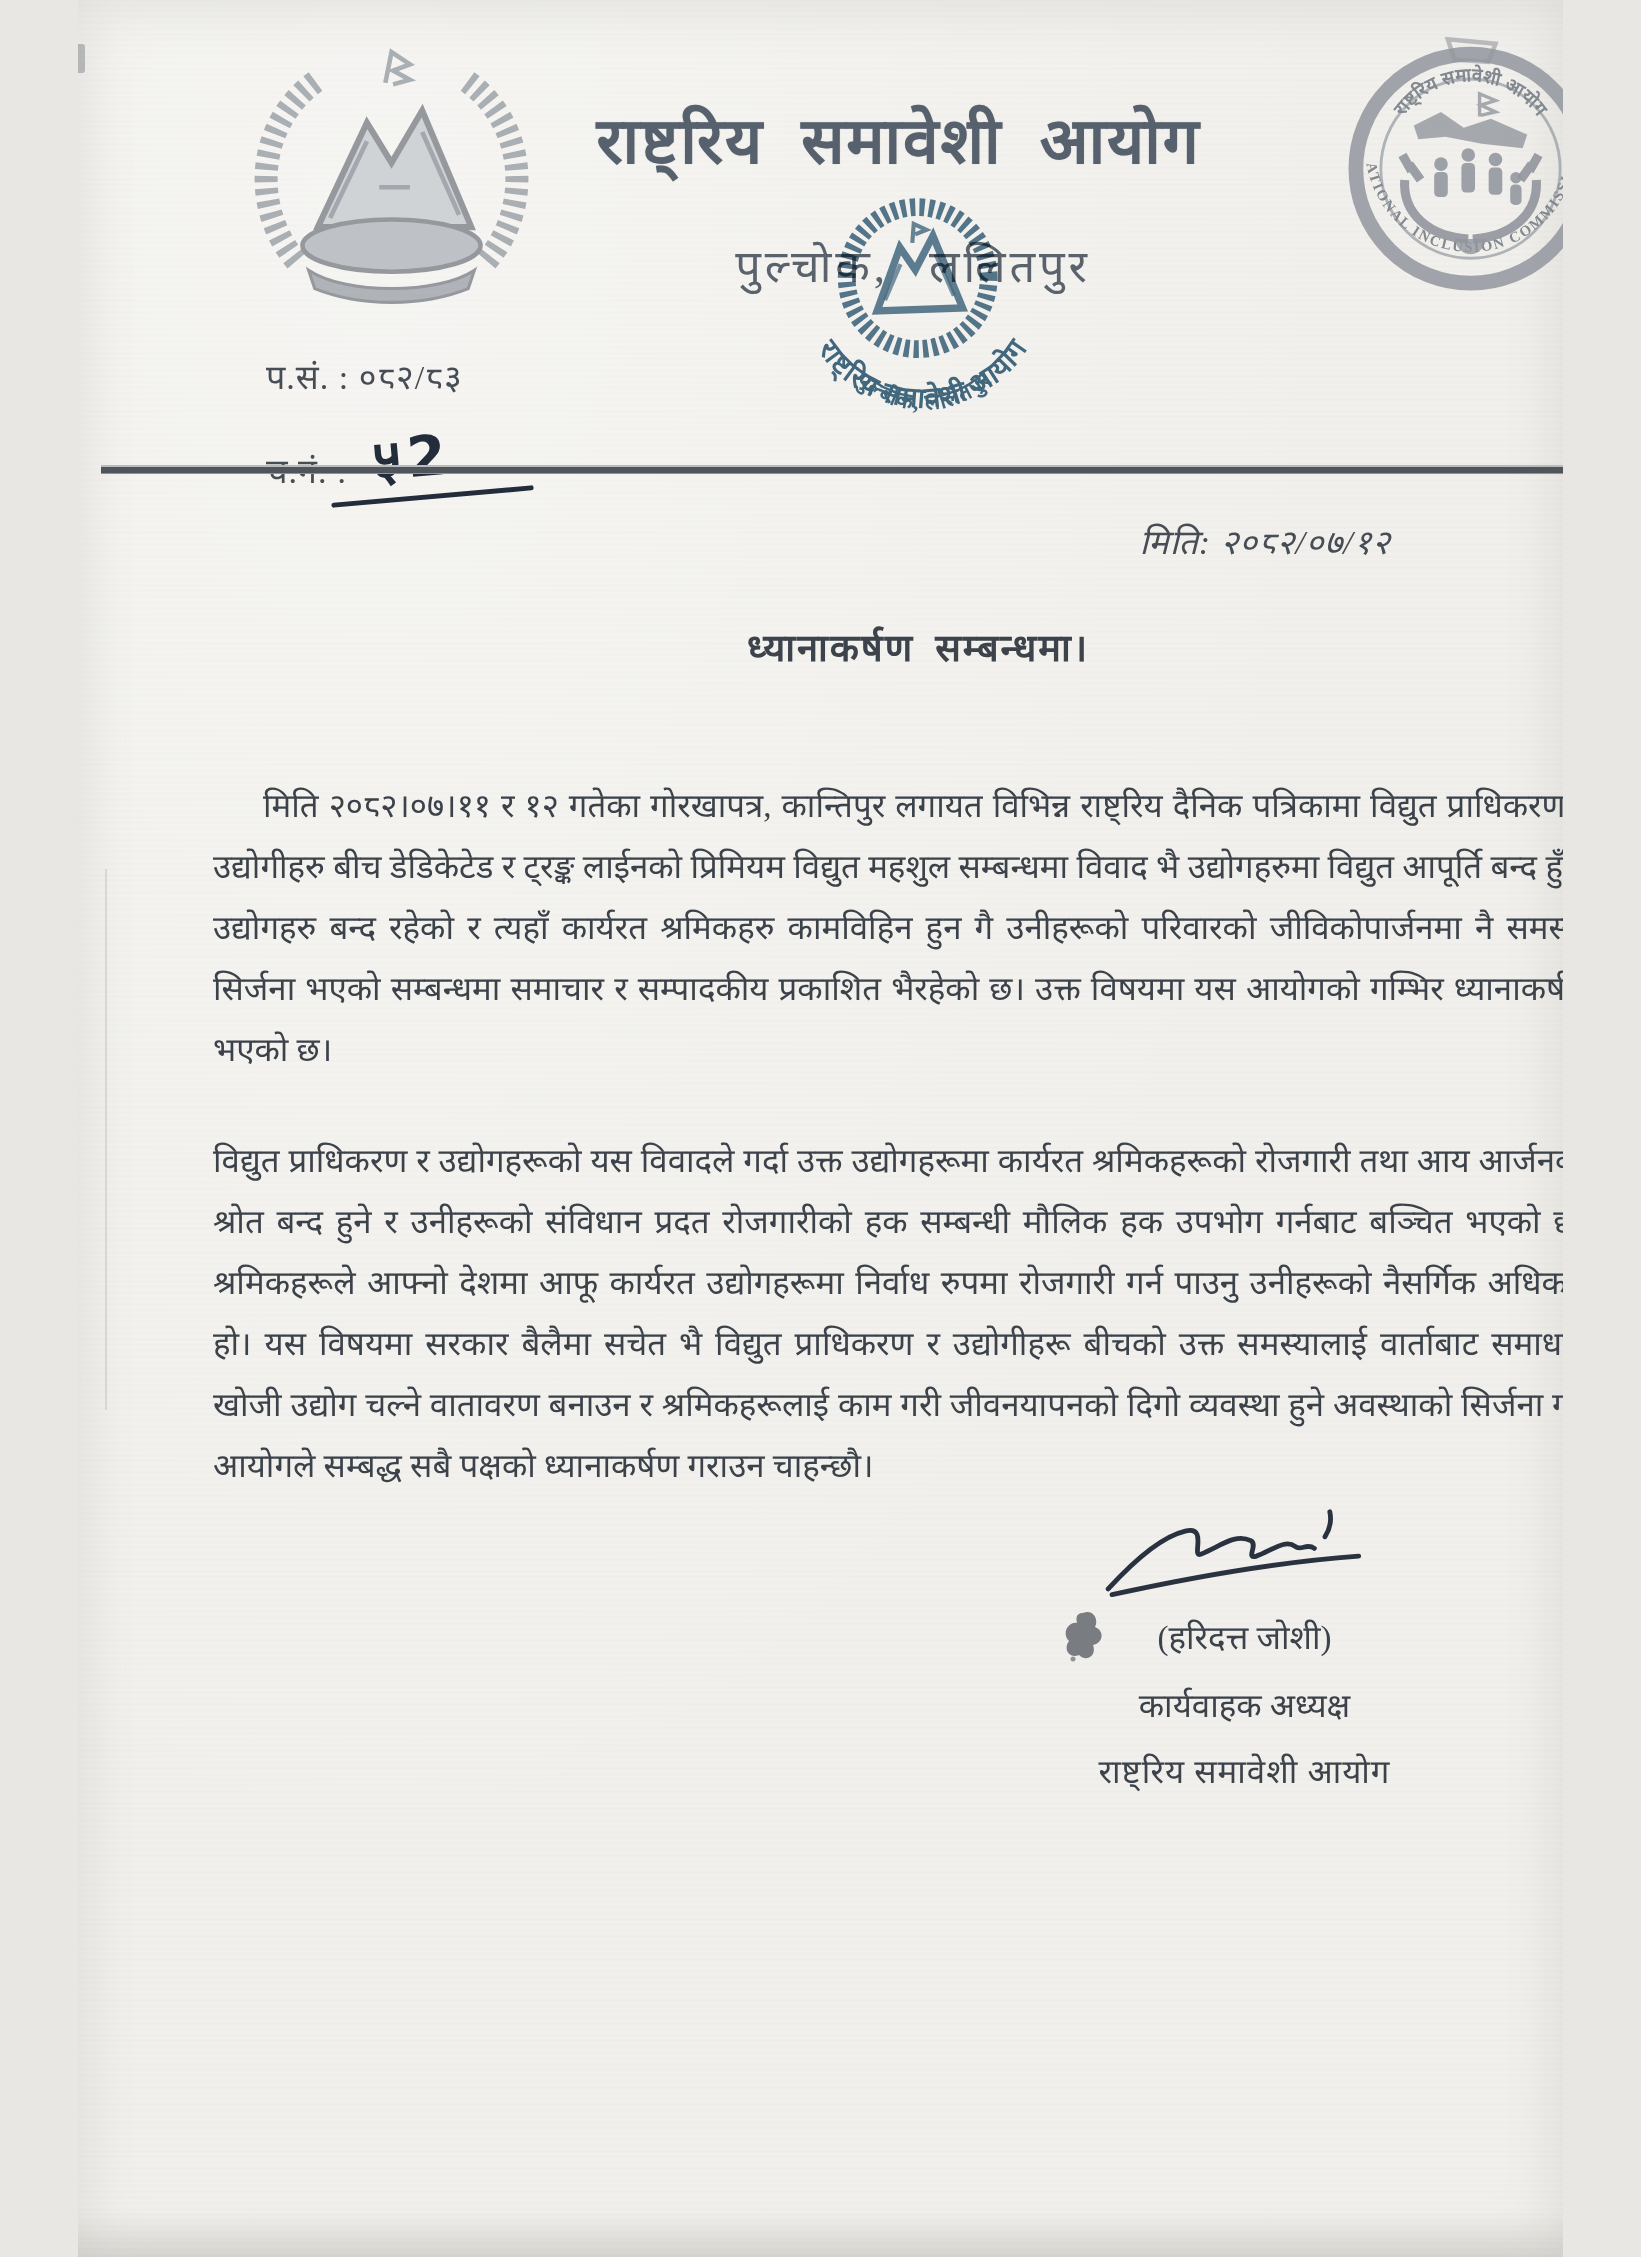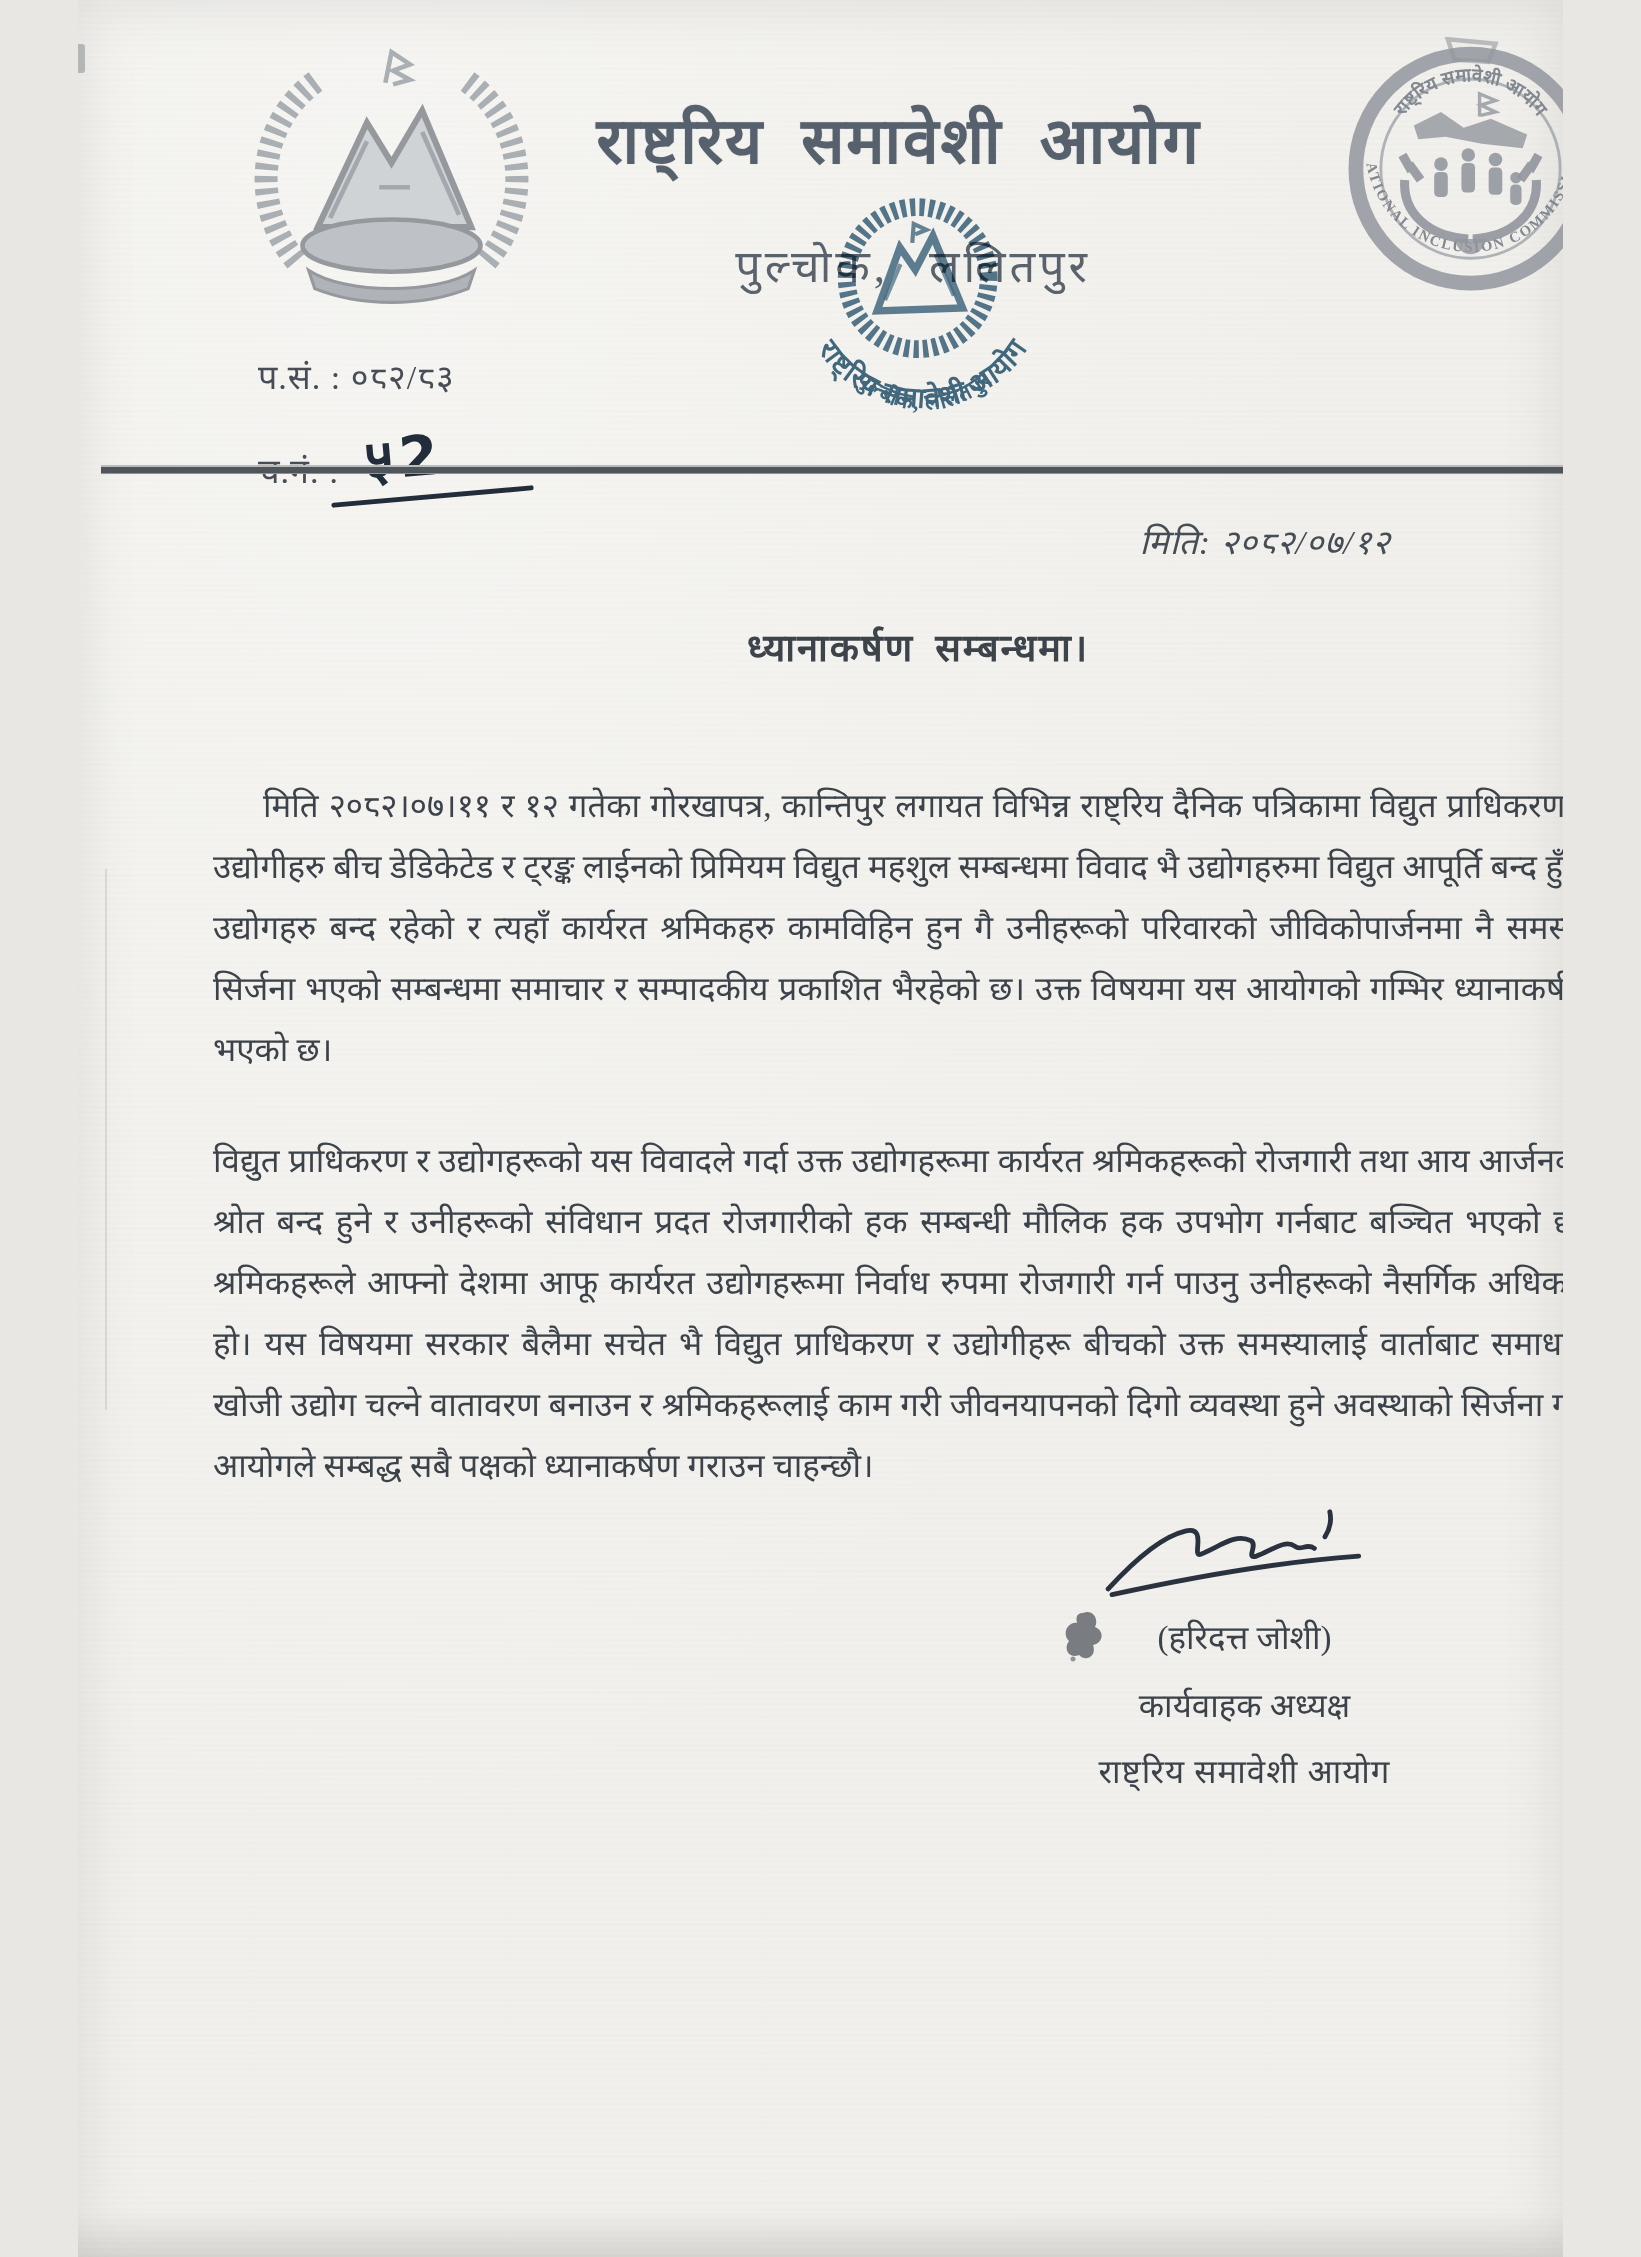--- a/index.html
+++ b/index.html
@@ -34,21 +34,21 @@
     position:absolute;left:0;top:234px;width:1670px;text-align:center;
     font-size:45px;color:#5a626c;letter-spacing:3.9px;word-spacing:25px;
   }
   .office-stamp{
     position:absolute;left:703px;top:182px;width:280px;height:261px;
     mix-blend-mode:multiply;opacity:.92;transform:rotate(-2deg);
   }
   .seal-right{position:absolute;left:1267px;top:37px;width:251px;height:261px;opacity:.95;filter:blur(0.3px);}
   
   .ref-block{position:absolute;left:180px;top:353px;font-size:34px;color:#474d55;letter-spacing:1px;}
-  .ref-row{height:70px;}
+  .ref-row{height:70px;margin-left:8px;}
   .chalani-value{
     display:inline-block;position:relative;top:-5.8px;margin-left:25px;
     font-family:"DejaVu Sans",sans-serif;
     font-size:56px;font-weight:bold;color:#222c3a;
     transform:rotate(-5deg);letter-spacing:5.8px;
   }
   .chalani-underline{
     position:absolute;left:253px;top:494px;width:203px;height:4.8px;
     background:#222c3a;transform:rotate(-5deg);border-radius:2.9px;
   }

